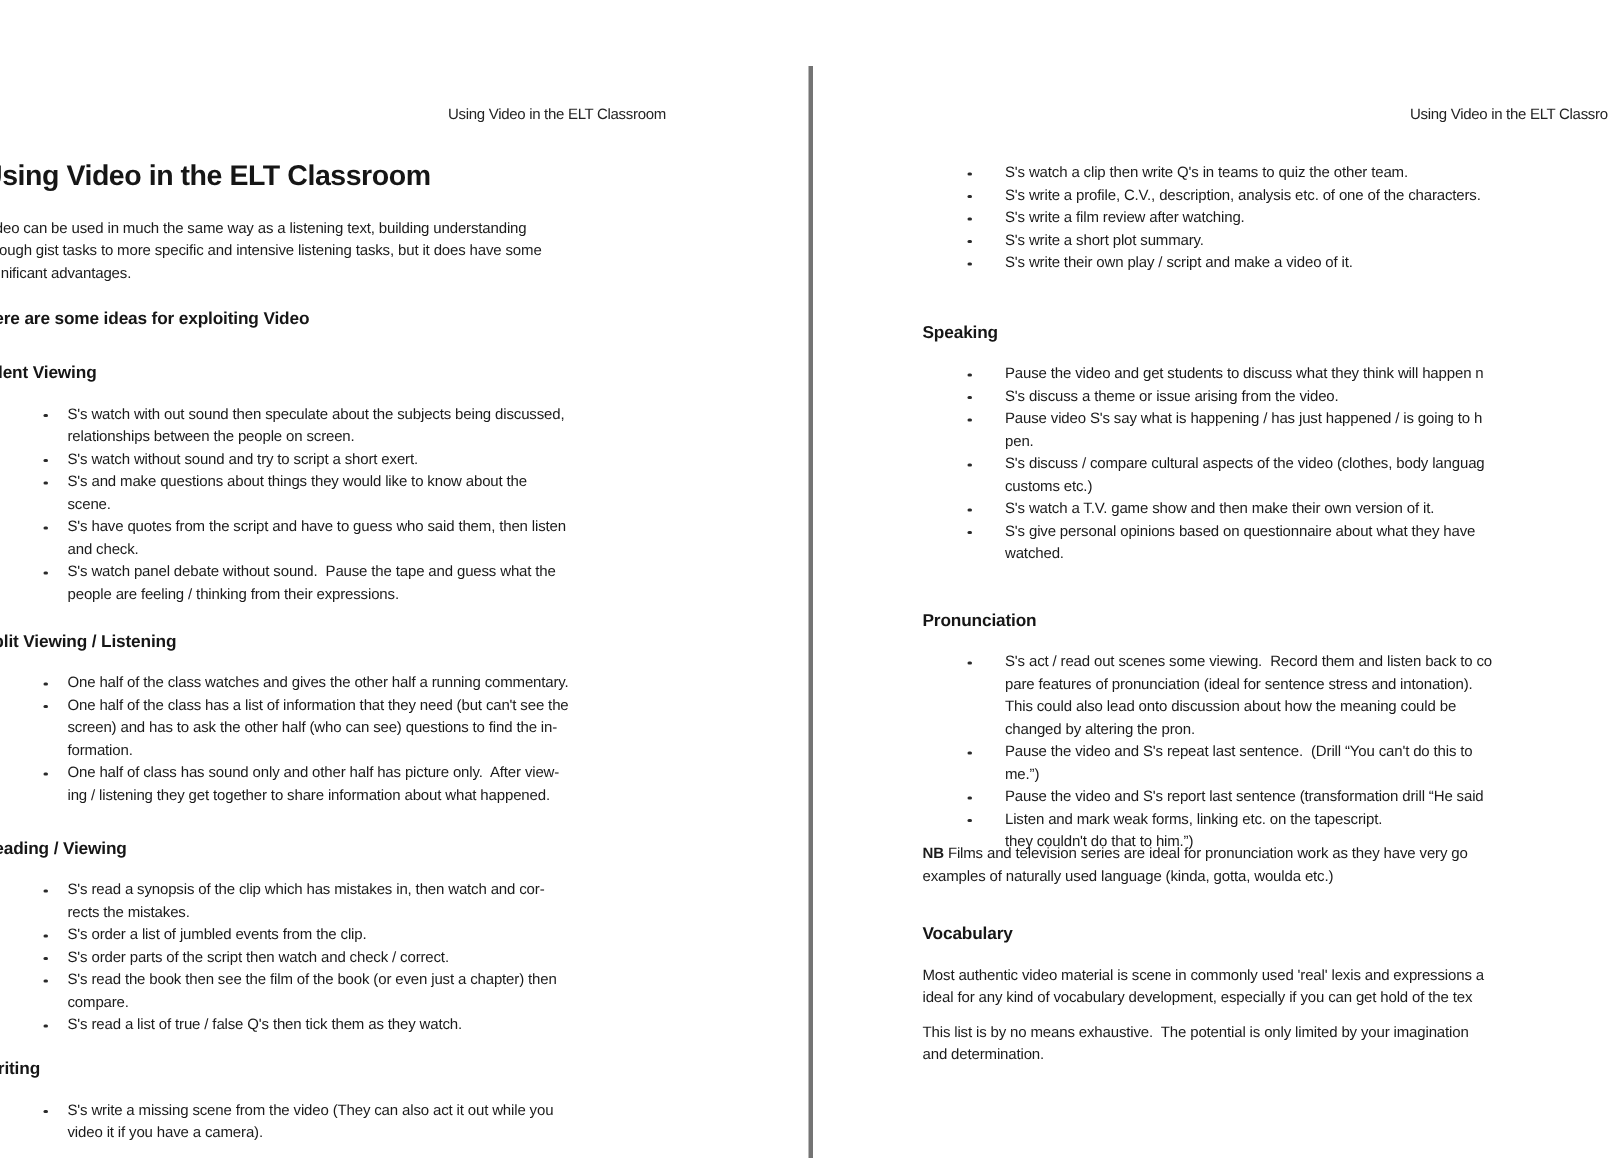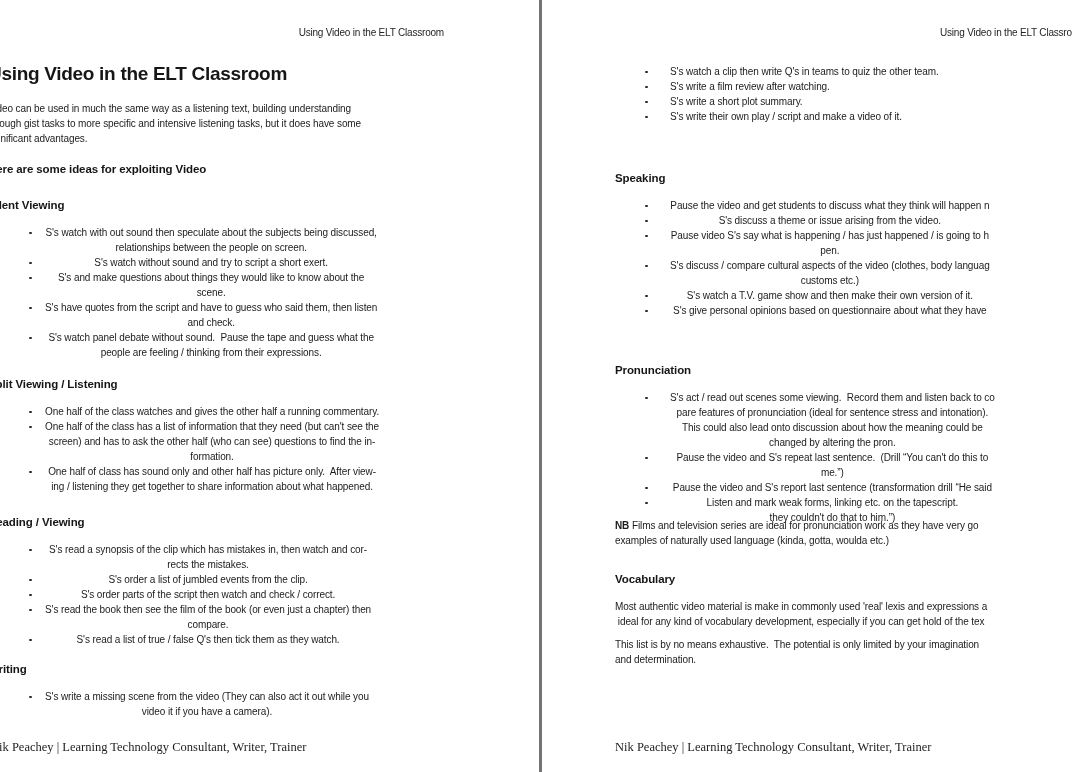--- a/index.html
+++ b/index.html
@@ -2,21 +2,21 @@
 <html><head>
 <meta charset="utf-8">
 <style>
   html, body {
     margin: 0; padding: 0;
     width: 1072px; height: 772px;
     overflow: hidden;
     background: #ffffff;
     font-family: "Liberation Sans", sans-serif;
   }
-  .canvas { position: relative; width: 1072px; height: 677px; background: #ffffff; }
+  .canvas { position: relative; width: 1072px; height: 677px; background: #ffffff; margin-top: 44px; }
 
   .divider {
     position: absolute; top: 0; left: 539px;
     width: 3px; height: 772px;
     background: #747474;
   }
 
   .page {
     position: absolute; top: 0; height: 772px;
     overflow: hidden; background: #ffffff;
@@ -57,21 +57,21 @@
     position: absolute; left: var(--dot-x); top: 6.5px;
     width: 2.6px; height: 2.6px; border-radius: 50%;
     background: #2a2a2a;
   }
 
   .sec-heading {
     height: 15px; line-height: 15px;
     font-size: 11.5px; font-weight: 700; letter-spacing: -0.1px;
     white-space: pre; color: #161616;
   }
-  .sec .list, .sec .para { margin-top: 12px; text-align: center; }
+  .sec .list, .sec .para { margin-top: 12px; }
 
   .bold-lead { font-weight: 700; text-align: right; }
 
   .footer-credit {
     top: 740px;
     font-family: "Liberation Serif", serif;
     font-size: 12.5px; line-height: 15px;
     white-space: pre; color: #1d1d1d;
   }
   #page-left .footer-credit { left: 2px; }
@@ -151,36 +151,38 @@
 
   <div class="divider"></div>
 
   <div class="page" id="page-right">
     <div class="content">
 
       <div class="block running-header">Using Video in the ELT Classroom</div>
 
       <div class="block list" style="top:64px">
           <div class="line dot">S's watch a clip then write Q's in teams to quiz the other team.</div>
+          <div class="line dot">S's write a profile, C.V., description, analysis etc. of one of the characters.</div>
           <div class="line dot">S's write a film review after watching.</div>
           <div class="line dot">S's write a short plot summary.</div>
           <div class="line dot">S's write their own play / script and make a video of it.</div>
         </div>
 
       <div class="block sec" style="top:171px">
         <div class="sec-heading">Speaking</div>
         <div class="list">
             <div class="line dot">Pause the video and get students to discuss what they think will happen n</div>
             <div class="line dot">S's discuss a theme or issue arising from the video.</div>
             <div class="line dot">Pause video S's say what is happening / has just happened / is going to h</div>
             <div class="line">pen.</div>
             <div class="line dot">S's discuss / compare cultural aspects of the video (clothes, body languag</div>
             <div class="line">customs etc.)</div>
             <div class="line dot">S's watch a T.V. game show and then make their own version of it.</div>
             <div class="line dot">S's give personal opinions based on questionnaire about what they have</div>
+            <div class="line">watched.</div>
           </div>
       </div>
 
       <div class="block sec" style="top:363px">
         <div class="sec-heading">Pronunciation</div>
         <div class="list">
             <div class="line dot">S's act / read out scenes some viewing.  Record them and listen back to co</div>
             <div class="line">pare features of pronunciation (ideal for sentence stress and intonation).</div>
             <div class="line">This could also lead onto discussion about how the meaning could be</div>
             <div class="line">changed by altering the pron.</div>
@@ -193,21 +195,21 @@
       </div>
 
       <div class="block para" style="top:518px">
         <div class="line"><span class="bold-lead">NB</span><span> Films and television series are ideal for pronunciation work as they have very go</span></div>
         <div class="line">examples of naturally used language (kinda, gotta, woulda etc.)</div>
       </div>
 
       <div class="block sec" style="top:572px">
         <div class="sec-heading">Vocabulary</div>
         <div class="para">
-            <div class="line">Most authentic video material is make in commonly used 'real' lexis and expressions a</div>
+            <div class="line">Most authentic video material is scene in commonly used 'real' lexis and expressions a</div>
             <div class="line">ideal for any kind of vocabulary development, especially if you can get hold of the tex</div>
           </div>
       </div>
 
       <div class="block para" style="top:637px">
           <div class="line">This list is by no means exhaustive.  The potential is only limited by your imagination</div>
           <div class="line">and determination.</div>
         </div>
 
       <div class="block footer-credit">Nik Peachey | Learning Technology Consultant, Writer, Trainer</div>

